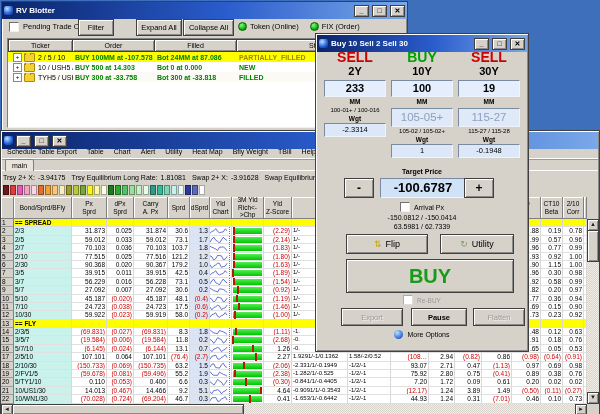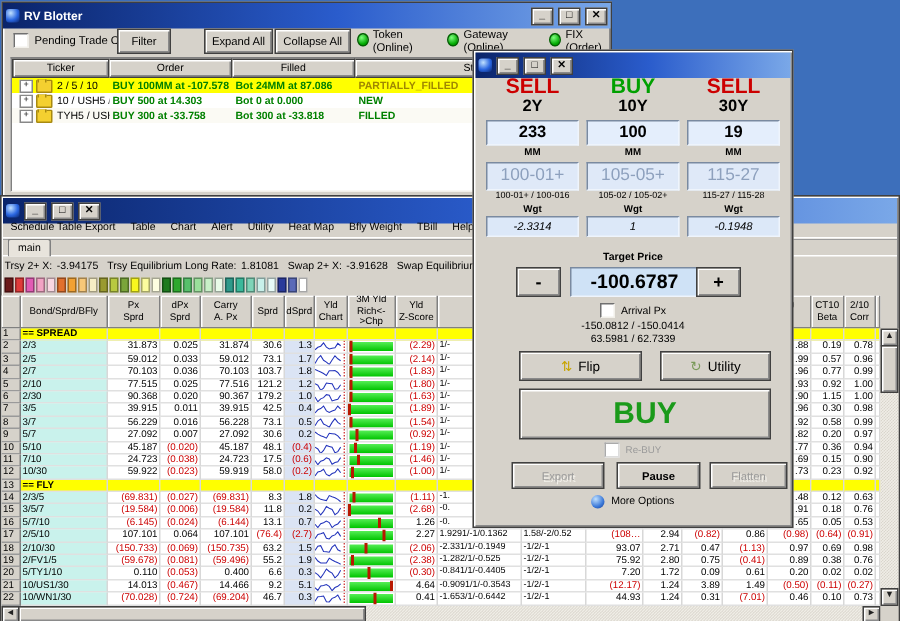--- a/index.html
+++ b/index.html
@@ -79,21 +79,21 @@
   
   #ticket{left:315px;top:33px;width:212px;height:317px;z-index:10;}
   .leg{position:absolute;width:62px;text-align:center;}
   .leg .side{font-size:14px;font-weight:bold;line-height:15px;}
   .leg .tenor{font-size:11px;font-weight:bold;line-height:13px;color:#000;}
   .leg .qty{margin-top:2px;height:15px;background:#e4eefc;font-size:11px;font-weight:bold;line-height:15px;color:#000;}
   .leg .mm{font-size:6.5px;font-weight:bold;line-height:9px;}
   .leg .px{margin-top:2px;height:17px;background:#dfe9f8;font-size:11.5px;line-height:17px;color:#8da0bd;}
   .leg .mkt{font-size:6px;line-height:9px;white-space:nowrap;}
   .leg .wlab{font-size:6.5px;font-weight:bold;line-height:8px;}
-  .leg .wgt{height:12px;background:#dce8f8;font-size:7.5px;line-height:12px;color:#000;font-style:italic;}
+  .leg .wgt{height:12px;background:#dce8f8;font-size:7.5px;line-height:12px;color:#000;}
   .centerline{position:absolute;width:100%;text-align:center;}
 </style>
 </head>
 <body>
 
 <div id="desktop">
 
   <div class="window" id="blotter">
     <div class="titlebar">
       <span class="app-icon"></span>
@@ -105,24 +105,20 @@
     <div id="blotter-toolbar">
       <span class="cb" style="margin-left:7px;"></span>
       <span style="margin-left:4px;">Pending Trade Only</span>
       <span class="btn3d" style="position:absolute;left:76px;top:3px;width:34px;height:15px;">Filter</span>
       <span class="btn3d" style="position:absolute;left:134px;top:3px;width:44px;height:15px;">Expand All</span>
       <span class="btn3d" style="position:absolute;left:181px;top:3px;width:49px;height:15px;">Collapse All</span>
       <span id="conn-statuses" style="position:absolute;left:236px;top:3px;display:flex;gap:11px;align-items:center;height:15px;">
           <span style="display: flex; align-items: center; gap: 3px;">
             <span class="dot" style="background: radial-gradient(circle at 35% 30%, rgb(125, 255, 125), rgb(0, 168, 0) 70%);"></span>
             <span>Token (Online)</span>
-          </span>
-          <span style="display: flex; align-items: center; gap: 3px;">
-            <span class="dot" style="background: radial-gradient(circle at 35% 30%, rgb(125, 255, 125), rgb(0, 168, 0) 70%);"></span>
-            <span>Gateway (Online)</span>
           </span>
           <span style="display: flex; align-items: center; gap: 3px;">
             <span class="dot" style="background: radial-gradient(circle at 35% 30%, rgb(125, 255, 125), rgb(0, 168, 0) 70%);"></span>
             <span>FIX (Order)</span>
           </span>
         </span>
     </div>
     <div id="blotter-list">
       <div class="bl-hrow">
           <span class="bl-hcell" style="width: 65px; border-left: 1px solid rgb(64, 64, 64);">Ticker</span>
@@ -924,31 +920,31 @@
       <span class="scr-btn" style="left:0;top:0;width:10px;height:9px;">◄</span>
       <span class="thumb" style="left:11px;top:0;width:230px;height:9px;"></span>
       <span class="scr-btn" style="right:0;top:0;width:10px;height:9px;">►</span>
     </div>
     <div style="position:absolute;right:0;bottom:0;width:12px;height:11px;background:#d6d2ca;"></div>
   </div>
 
   <div class="window" id="ticket">
     <div class="titlebar" style="margin:1px;">
       <span class="app-icon"></span>
+      <span class="title">Buy 10 Sell 2 Sell 30</span>
       <span class="tb-btn">_</span>
       <span class="tb-btn">□</span>
       <span class="tb-btn">✕</span>
     </div>
     <div id="legs">
         <div class="leg" style="left: 8px; top: 16px;">
           <div class="side" style="color: rgb(204, 0, 0);">SELL</div>
           <div class="tenor">2Y</div>
           <div class="qty sunken">233</div>
           <div class="mm">MM</div>
-          <div class="px sunken">100-01+</div>
           <div class="mkt">100-01+ / 100-016</div>
           <div class="wlab">Wgt</div>
           <div class="wgt sunken">-2.3314</div>
         </div>
         <div class="leg" style="left: 75px; top: 16px;">
           <div class="side" style="color: rgb(0, 160, 0);">BUY</div>
           <div class="tenor">10Y</div>
           <div class="qty sunken">100</div>
           <div class="mm">MM</div>
           <div class="px sunken">105-05+</div>

